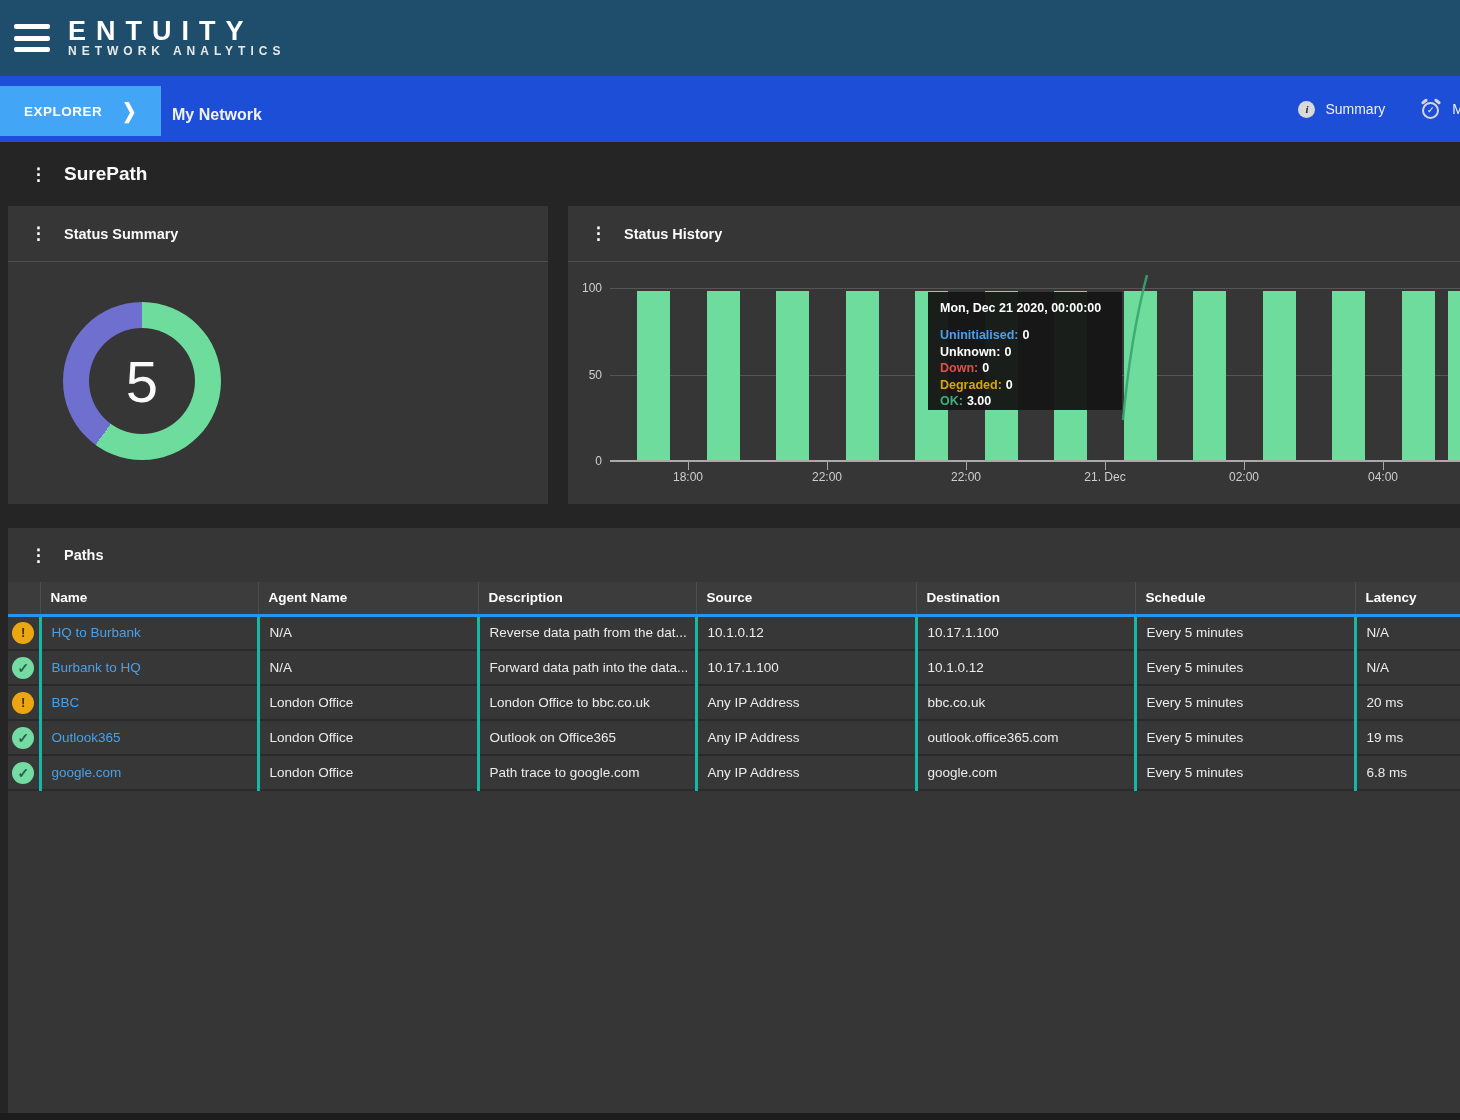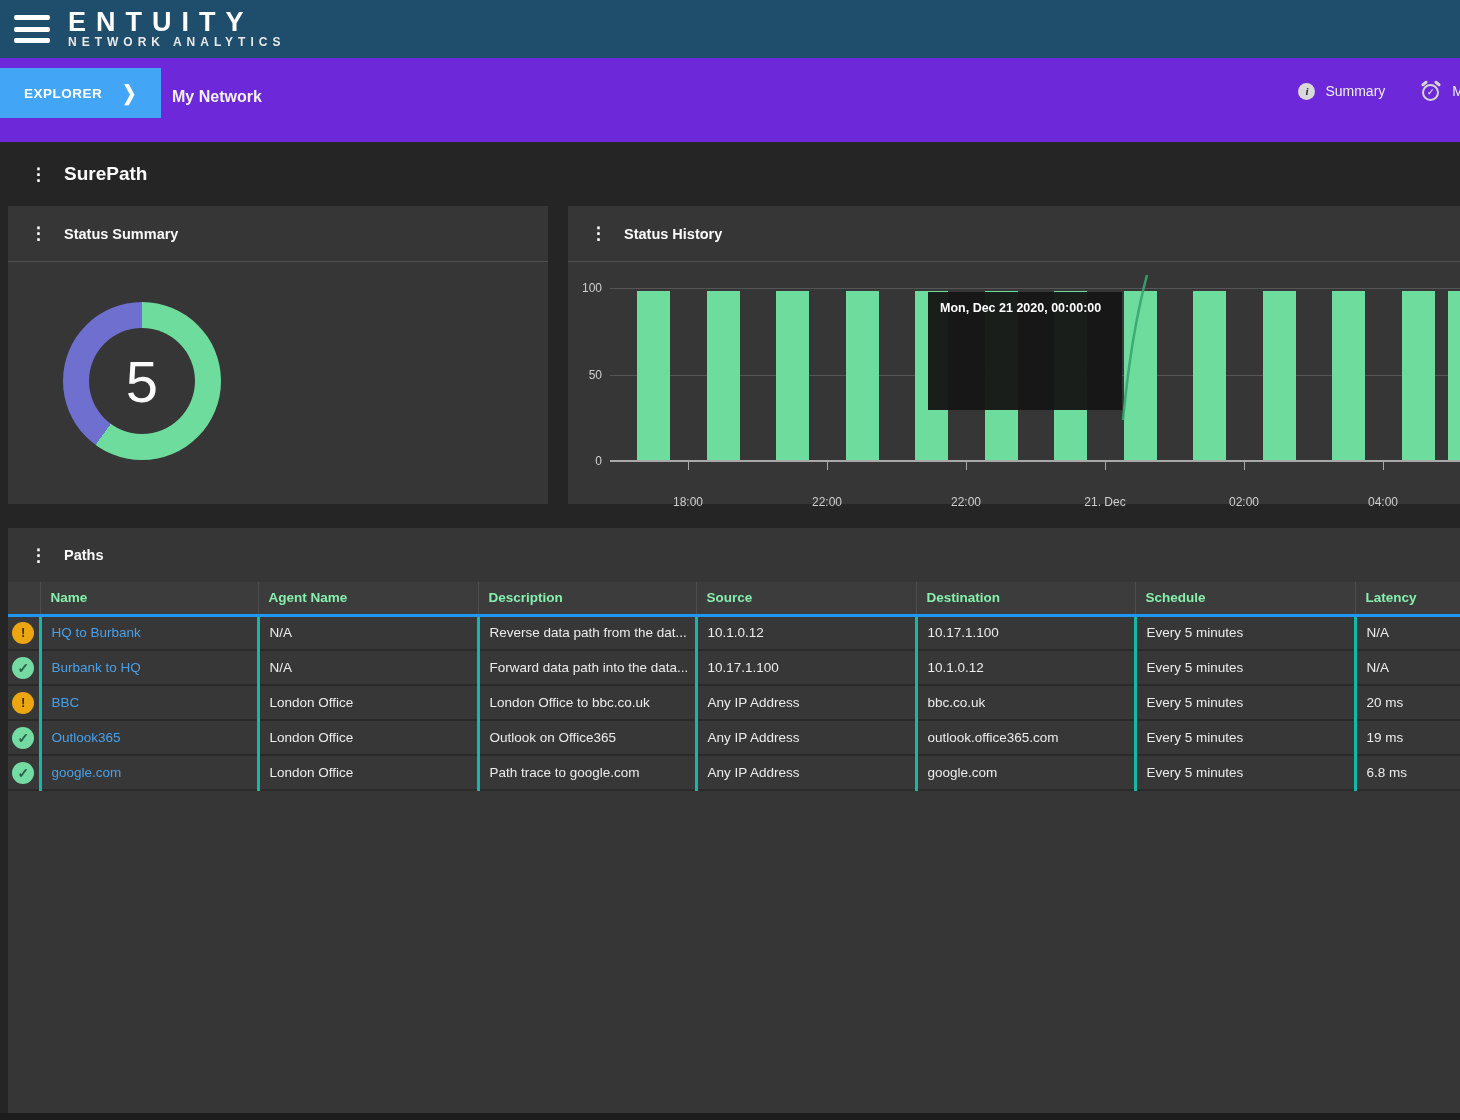--- a/index.html
+++ b/index.html
@@ -3,29 +3,29 @@
 <meta charset="utf-8">
 <style>
   * { box-sizing: border-box; }
   html,body { margin:0; padding:0; }
   body {
     width:1460px; height:1120px; overflow:hidden; position:relative;
     background:#252525; font-family:"Liberation Sans", sans-serif; color:#fff;
   }
 
   
-  .app-header { height:58px; background:#1f4e6d; display:flex; align-items:center; padding-left:14px; }
+  .app-header { height:76px; background:#1f4e6d; display:flex; align-items:center; padding-left:14px; }
   .hamburger { width:36px; height:28px; display:flex; flex-direction:column; justify-content:space-between; cursor:pointer; }
   .hamburger span { display:block; height:5px; background:#fff; border-radius:2px; }
   .brand { margin-left:18px; }
   .brand-main { font-size:27px; font-weight:bold; letter-spacing:10px; color:#fff; line-height:26px; }
   .brand-sub { font-size:12px; font-weight:bold; letter-spacing:5px; color:#e9e9e9; margin-top:0; }
 
   
-  .nav-bar { height:84px; background:#6d28d9; position:relative; overflow:hidden; }
+  .nav-bar { height:66px; background:#1d4ed8; position:relative; overflow:hidden; }
   .explorer-btn {
     position:absolute; left:0; top:10px; width:161px; height:50px; background:#42a5f5;
     display:flex; align-items:center; padding-left:24px; cursor:pointer;
   }
   .explorer-label { font-size:13.5px; font-weight:bold; letter-spacing:0.5px; color:#fff; }
   .explorer-chevron { margin-left:20px; font-size:17px; font-weight:bold; color:#fff; transform:scaleY(1.2); }
   .breadcrumb { position:absolute; left:172px; top:6px; height:66px; display:flex; align-items:center; font-size:16px; font-weight:bold; color:#f2f2f2; }
   .nav-right { position:absolute; right:0; top:0; height:66px; display:flex; align-items:center; }
   .info-icon {
     width:17px; height:17px; border-radius:50%; background:#d9d9d9; color:#2e2e2e;
@@ -63,21 +63,21 @@
   .legend-swatch { width:13px; height:13px; margin-right:11px; flex:none; }
   .legend-label { font-size:13px; font-weight:bold; color:#fff; flex:1; }
   .legend-value { font-size:13px; font-weight:bold; color:#fff; }
 
   
   .chart-area { position:absolute; left:42px; top:74px; width:850px; height:182px; }
   .gridline { position:absolute; left:0; right:0; height:1px; background:#555; }
   .chart-axis-x { position:absolute; left:0; right:0; bottom:0; height:2px; background:#a9a9a9; }
   .bar { position:absolute; bottom:2px; width:33px; background:#6edc9c; }
   .ytick { position:absolute; right:858px; transform:translateY(-50%); font-size:12px; color:#cfcfcf; }
-  .xtick-label { position:absolute; top:190px; transform:translateX(-50%); font-size:12px; color:#cfcfcf; white-space:nowrap;margin-top:25px; }
+  .xtick-label { position:absolute; top:190px; transform:translateX(-50%); font-size:12px; color:#cfcfcf; white-space:nowrap; }
   .xtick-mark { position:absolute; bottom:-8px; width:1px; height:8px; background:#a9a9a9; }
   .spline-svg { position:absolute; left:0; top:0; overflow:visible; pointer-events:none; }
   .chart-tooltip {
     position:absolute; left:360px; top:86px; width:194px; height:118px;
     background:rgba(22,22,22,0.96); padding:9px 12px; z-index:5;
   }
   .tt-title { font-size:12.5px; font-weight:bold; color:#fff; margin-bottom:12px; white-space:nowrap; }
   .tt-row { font-size:12.5px; font-weight:bold; line-height:16.5px; white-space:nowrap; }
   .tt-row .tt-value { color:#fff; margin-left:4px; }
 
@@ -86,21 +86,21 @@
   .panel-paths .panel-header { height:54px; border-bottom:none; }
   .paths-table { width:1452px; border-collapse:collapse; table-layout:fixed; }
   .paths-table col.c-icon { width:32px; }
   .paths-table col.c-name { width:218px; }
   .paths-table col.c-agent { width:220px; }
   .paths-table col.c-desc { width:218px; }
   .paths-table col.c-src { width:220px; }
   .paths-table col.c-dst { width:219px; }
   .paths-table col.c-sched { width:220px; }
   .paths-table thead th {
-    height:33px; background:#3c3c3c; font-size:13.5px; font-weight:bold; color:#86efac;
+    height:33px; background:#3c3c3c; font-size:13.5px; font-weight:bold; color:#ffffff;
     text-align:left; padding:0 0 0 10px; border-left:1px solid #4d4d4d;
     border-bottom:3px solid #2196f3;
   }
   .paths-table thead th:first-child { border-left:none; }
   .paths-table td {
     height:35px; background:#373737; font-size:13.5px; color:#ececec;
     padding:0 6px 0 10px; border-left:3px solid #14b8a6; border-bottom:2px solid #2a2a2a;
     white-space:nowrap; overflow:hidden; text-overflow:ellipsis;
   }
   .paths-table td:first-child { border-left:none; padding:0; text-align:center; }
@@ -211,20 +211,27 @@
       <span class="xtick-mark" style="left:78px"></span>
       <span class="xtick-mark" style="left:217px"></span>
       <span class="xtick-mark" style="left:356px"></span>
       <span class="xtick-mark" style="left:495px"></span>
       <span class="xtick-mark" style="left:634px"></span>
       <span class="xtick-mark" style="left:773px"></span>
     </div>
 
     <div class="chart-tooltip">
       <div class="tt-title">Mon, Dec 21 2020, 00:00:00</div>
+      <div id="tooltip-rows">
+          <div class="tt-row"><span style="color: rgb(77, 159, 232);">Uninitialised:</span><span class="tt-value">0</span></div>
+          <div class="tt-row"><span style="color: rgb(255, 255, 255);">Unknown:</span><span class="tt-value">0</span></div>
+          <div class="tt-row"><span style="color: rgb(224, 80, 74);">Down:</span><span class="tt-value">0</span></div>
+          <div class="tt-row"><span style="color: rgb(216, 165, 8);">Degraded:</span><span class="tt-value">0</span></div>
+          <div class="tt-row"><span style="color: rgb(63, 174, 124);">OK:</span><span class="tt-value">3.00</span></div>
+        </div>
     </div>
   </div>
 </div>
 
 <div class="panel panel-paths">
   <div class="panel-header">
     <span class="kebab">⋮</span>
     <span class="panel-title">Paths</span>
   </div>
   <table class="paths-table">

